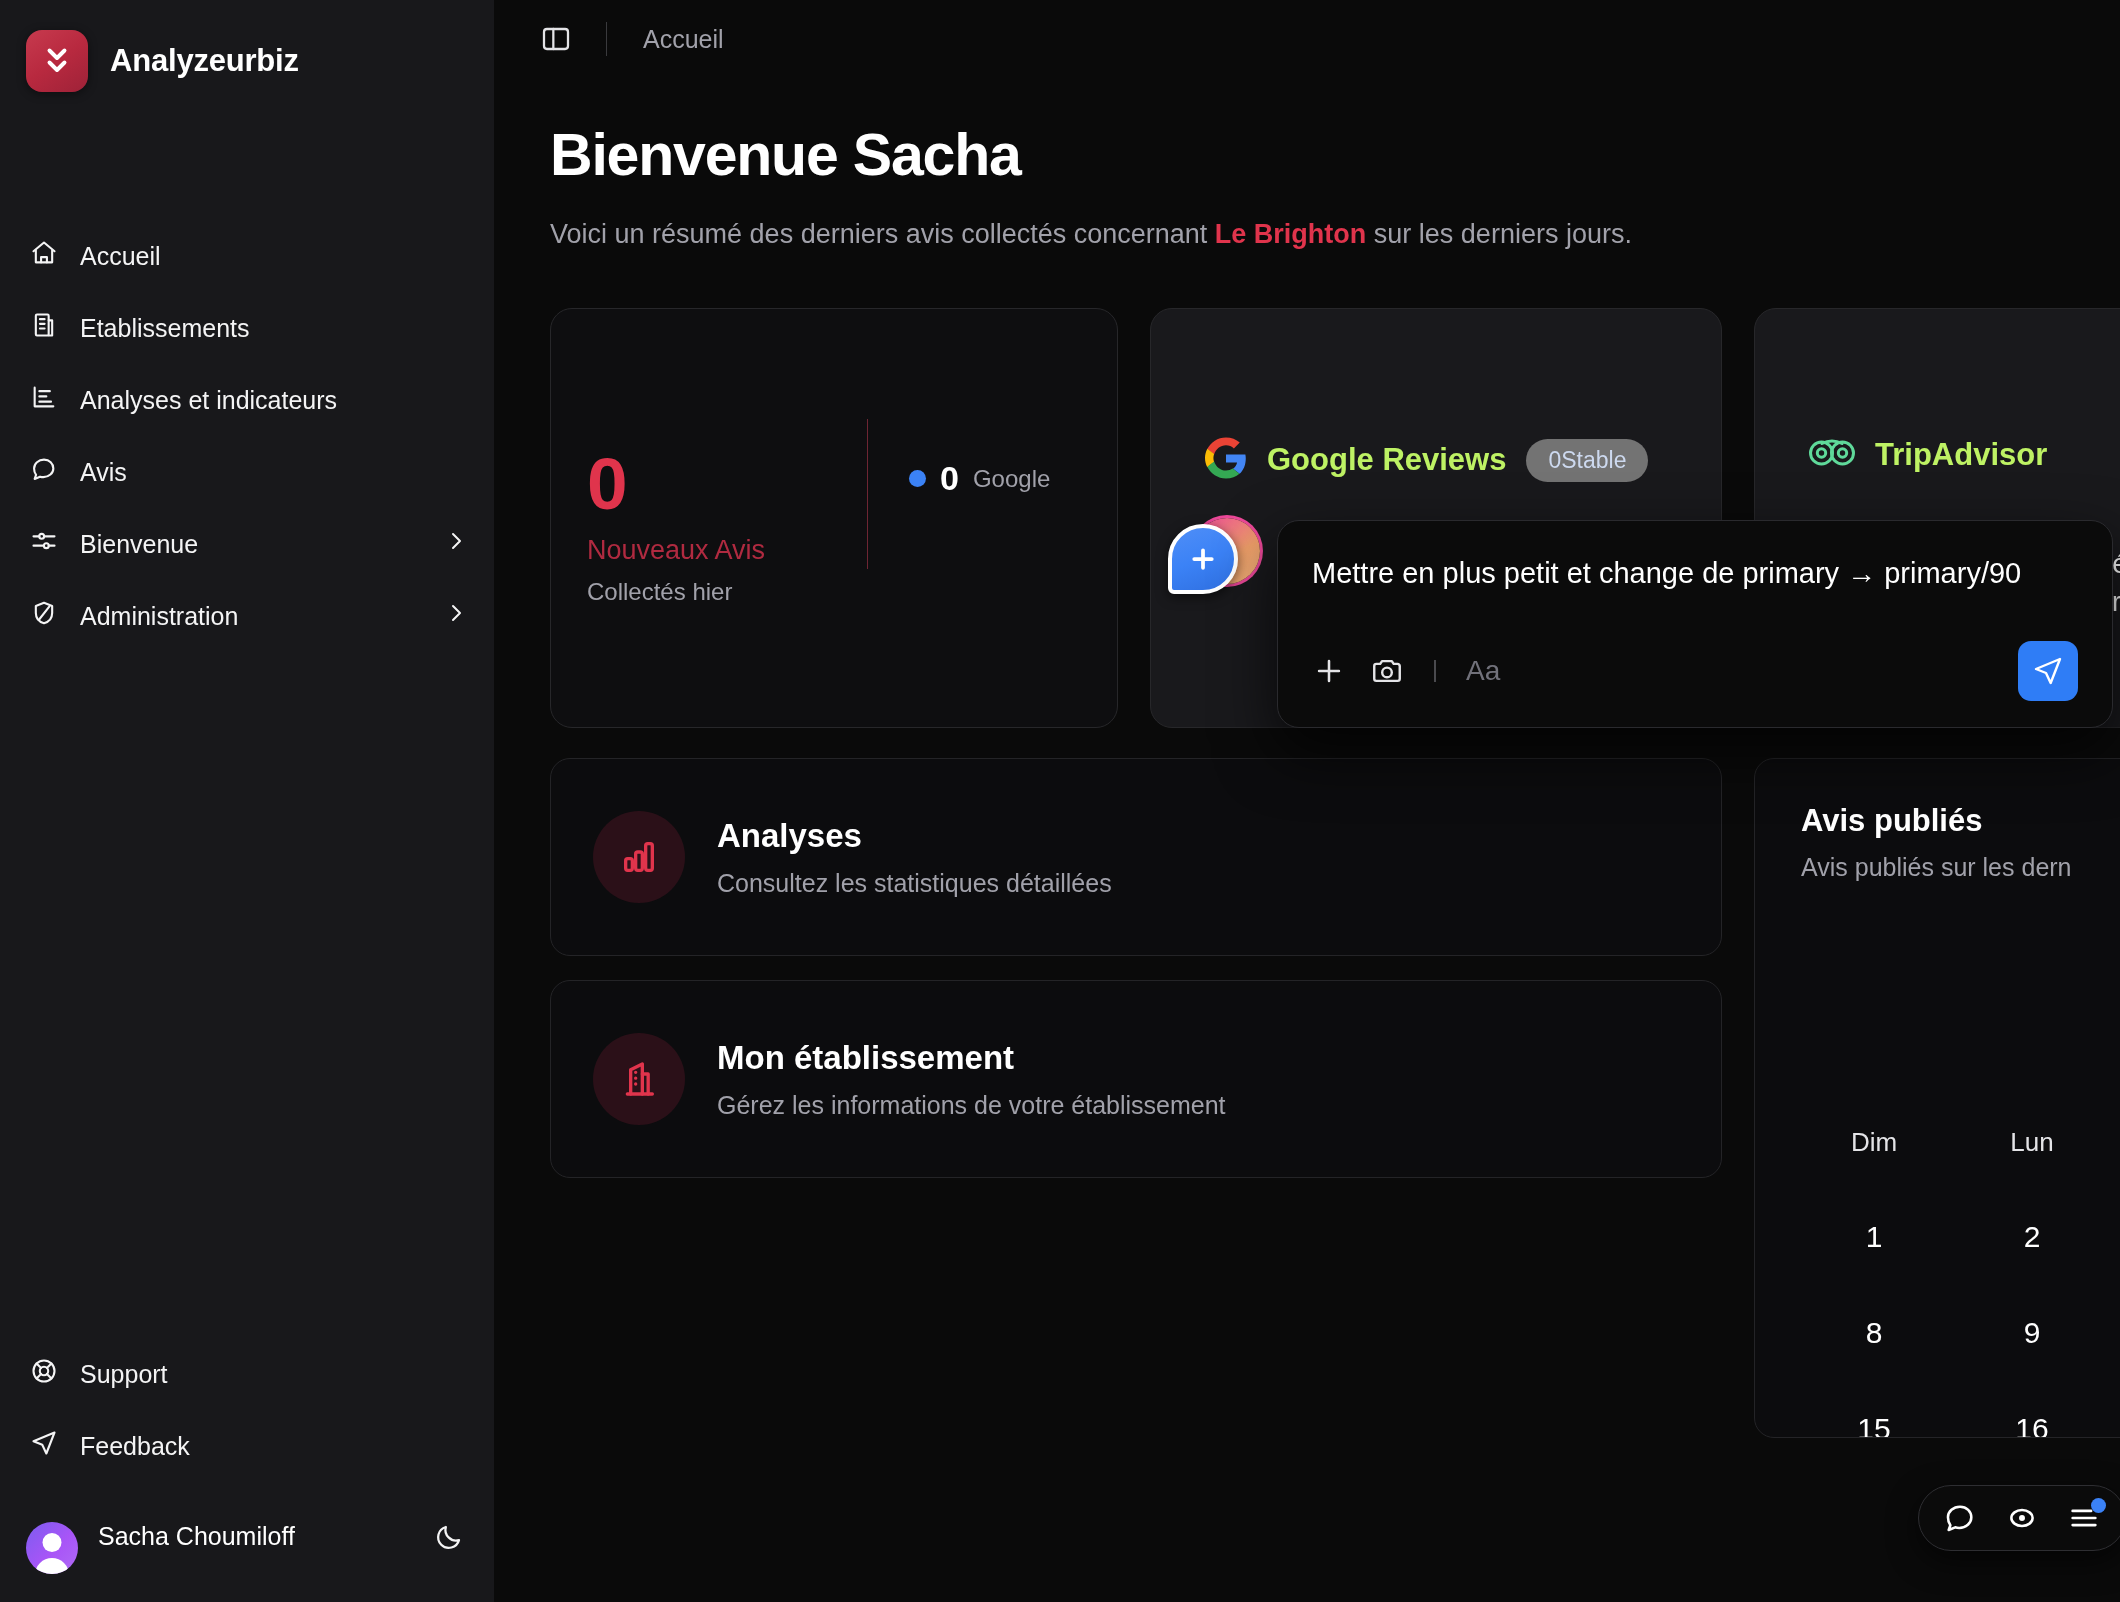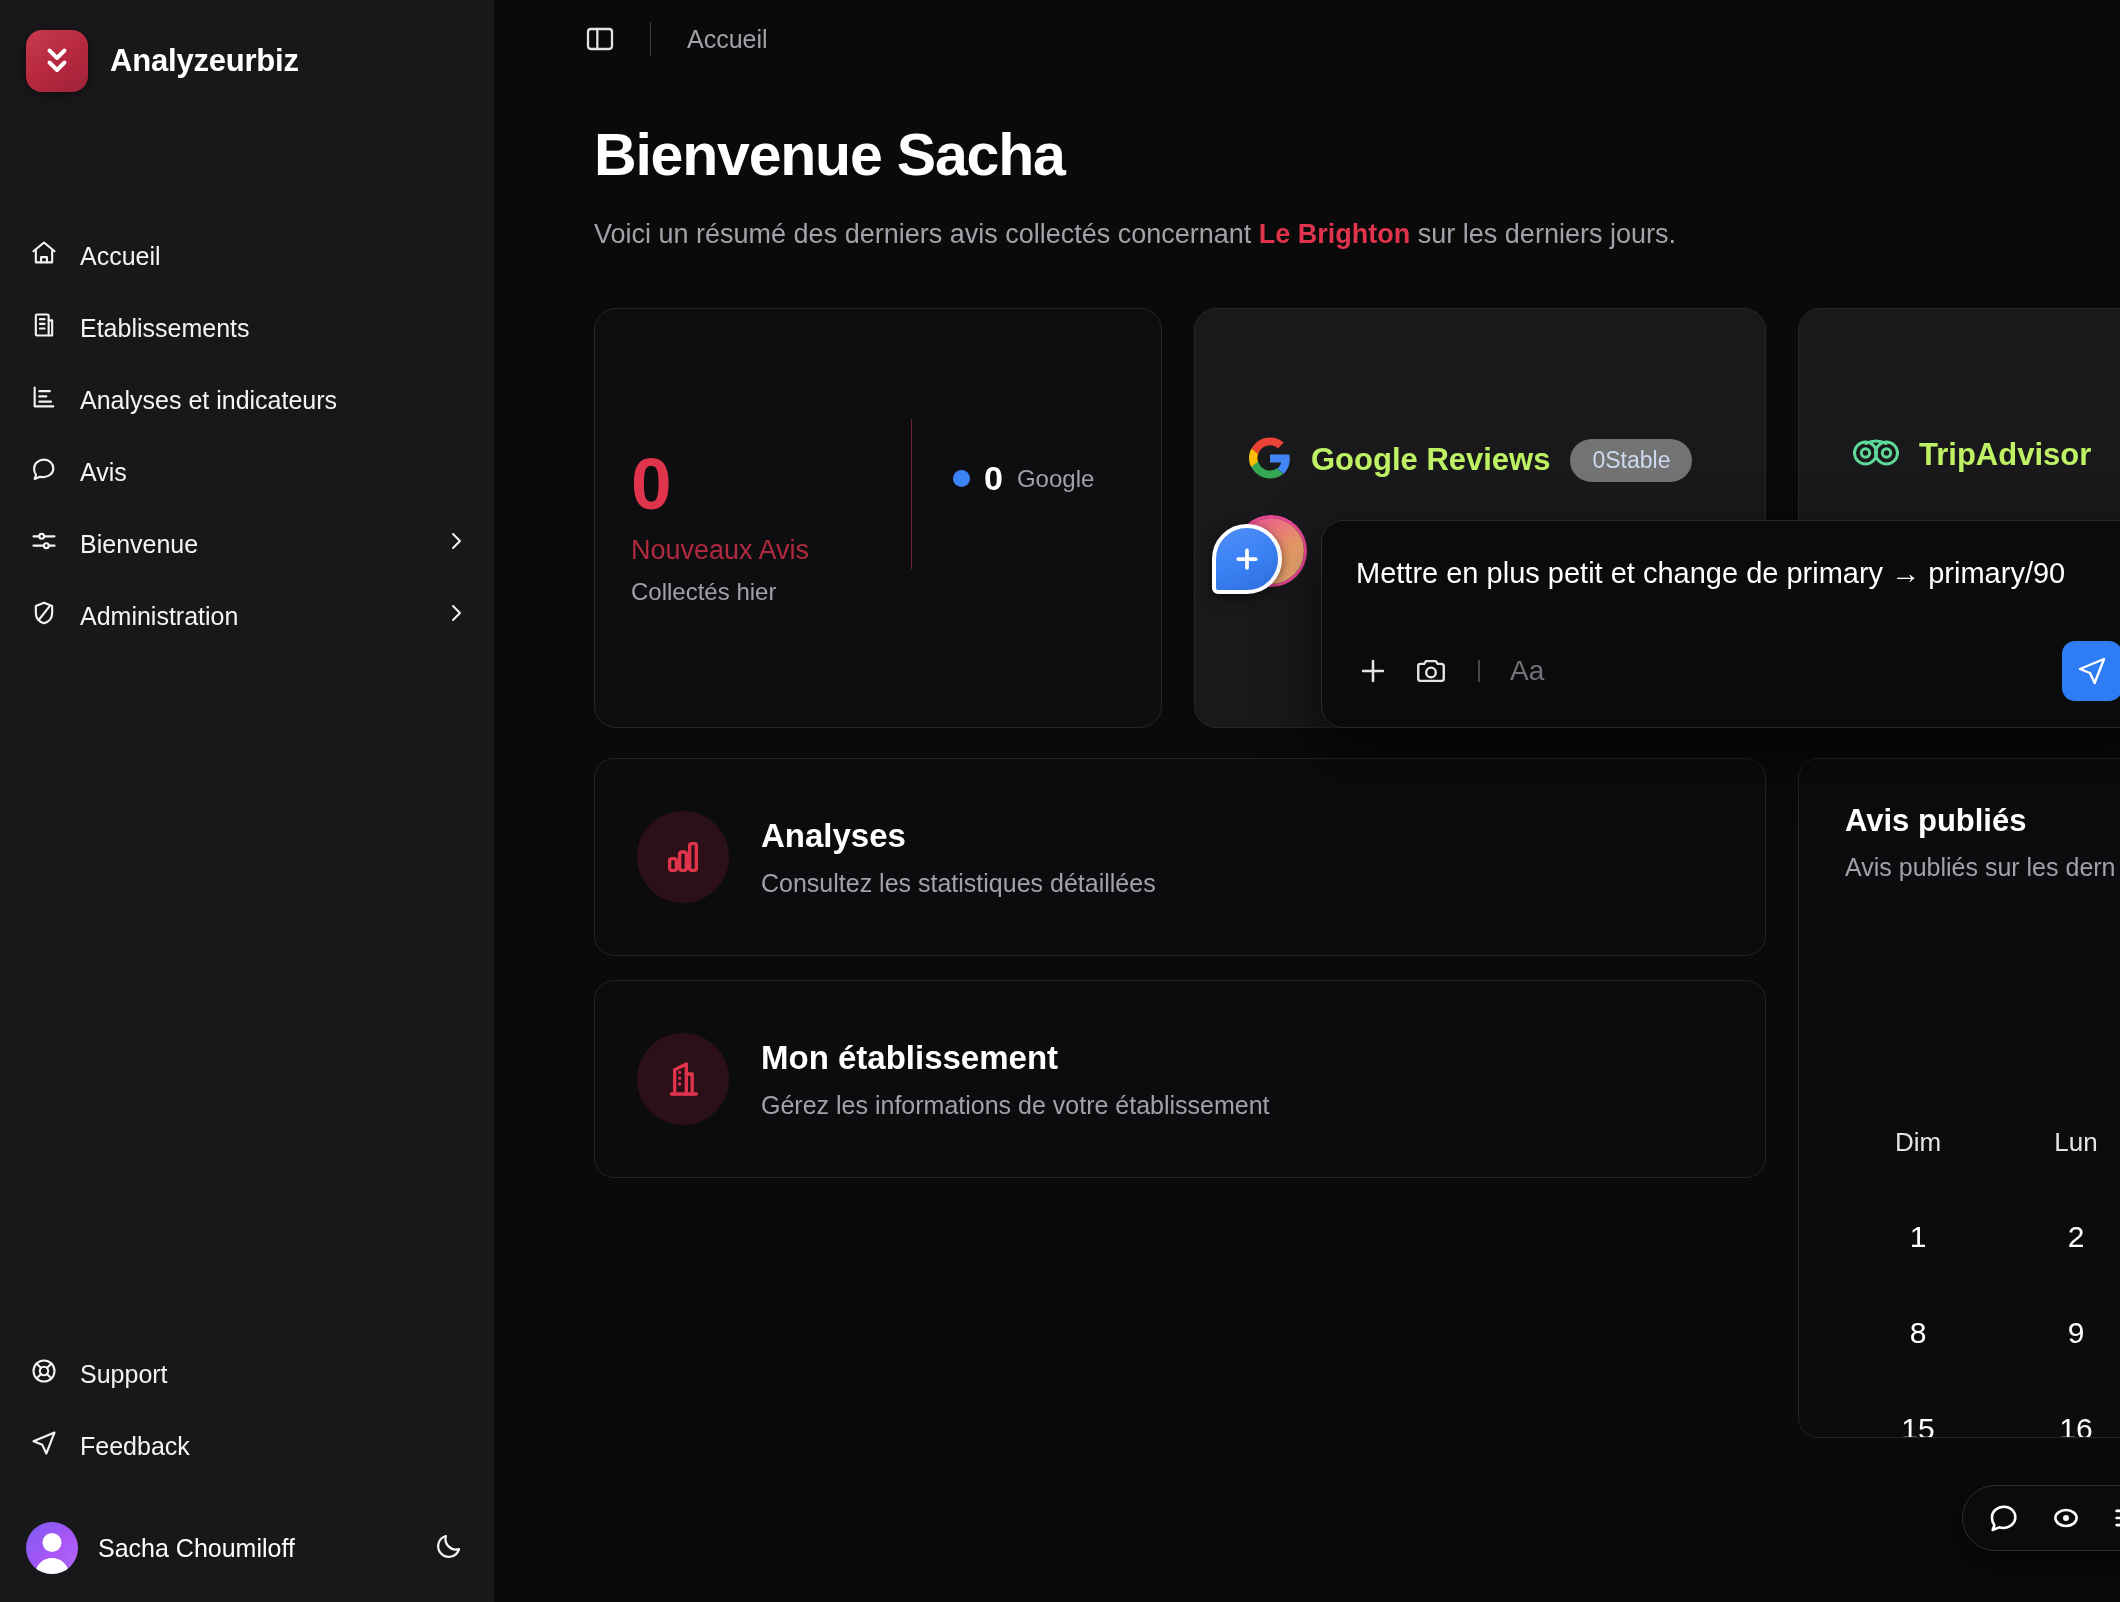--- a/index.html
+++ b/index.html
@@ -2,21 +2,21 @@
 <html><head>
 <meta charset="utf-8">
 <style>
   * { box-sizing: border-box; margin: 0; padding: 0; }
   html, body {
     width: 2120px; height: 1602px;
     background: #0a0a0a;
     font-family: "Liberation Sans", sans-serif;
     overflow: hidden;
   }
-  .app { display: flex; width: 2120px; height: 1602px; gap: 44px; }
+  .app { display: flex; width: 2120px; height: 1602px; }
 
   
   .sidebar {
     width: 494px; flex: 0 0 494px; height: 1602px;
     background: #18181b;
     display: flex; flex-direction: column;
     position: relative;
   }
   .brand { display: flex; align-items: center; gap: 22px; padding: 30px 0 0 26px; }
   .brand-logo {
@@ -32,21 +32,21 @@
     display: flex; align-items: center; gap: 22px;
     height: 72px; padding: 0 26px 0 30px;
     color: #f4f4f5; font-size: 25px;
     cursor: pointer;
   }
   .nav-item .label { flex: 1; white-space: nowrap; }
   .nav-item svg { flex: 0 0 auto; }
 
   .sidebar-bottom { position: absolute; left: 0; right: 0; bottom: 0; padding-bottom: 22px; }
   .user-row {
-    display: flex; align-items: center; gap: 20px;
+    display: flex; align-items: flex-start; gap: 20px;
     padding: 14px 30px 6px 26px; margin-top: 26px;
   }
   .avatar {
     width: 52px; height: 52px; border-radius: 50%;
     background: linear-gradient(135deg, #7c5cf0 0%, #a855f7 55%, #b06bf5 100%);
     position: relative; overflow: hidden; flex: 0 0 auto;
   }
   .avatar .head { position: absolute; left: 50%; top: 11px; transform: translateX(-50%);
     width: 19px; height: 19px; border-radius: 50%; background: #fff; }
   .avatar .body { position: absolute; left: 50%; bottom: -8px; transform: translateX(-50%);

